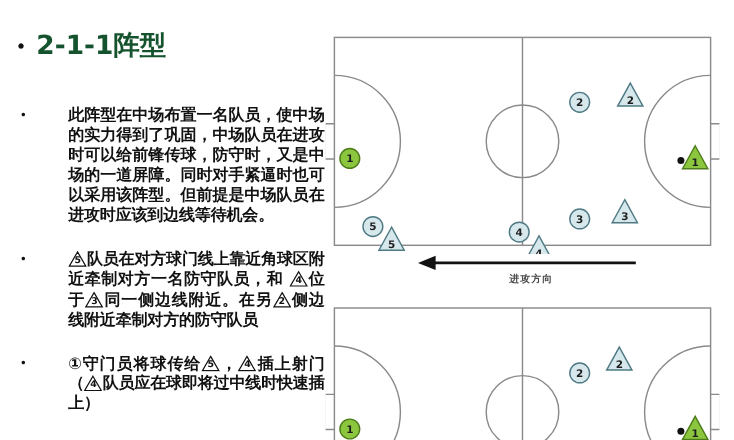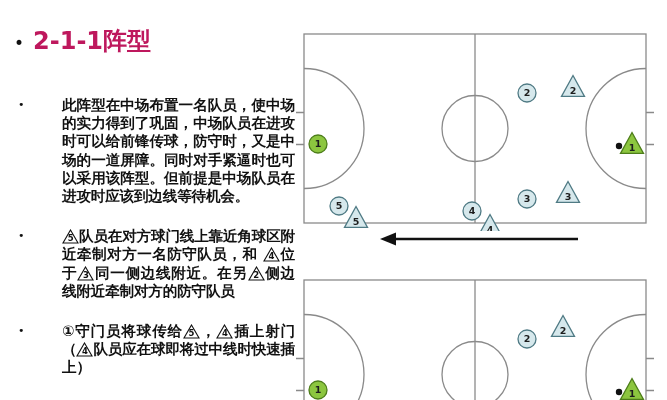--- a/index.html
+++ b/index.html
@@ -16,21 +16,21 @@
     padding:0;box-sizing:border-box;
   }
   .title-row{
     position:absolute;left:14px;top:28px;width:275px;
     display:flex;align-items:flex-start;
   }
   .title-bullet{
     font-size:17px;line-height:1;color:#111;margin-right:9px;margin-top:7px;
   }
   .title-text{
-    font-size:24px;font-weight:700;letter-spacing:0px;color:#be185d;
+    font-size:24px;font-weight:700;letter-spacing:0px;color:#14532d;
     line-height:1.1;white-space:nowrap;
   }
 
   .bullets{
     position:absolute;left:14px;top:96px;width:281px;
   }
   .bullet{
     display:flex;align-items:flex-start;margin-bottom:4px;
   }
   .bullet .dot{
@@ -168,20 +168,21 @@
           <text x="60" y="199.2" text-anchor="middle" font-size="9.5" font-family="&quot;DejaVu Sans&quot;,&quot;Liberation Sans&quot;,sans-serif" font-weight="700" fill="#1d1d1d">5</text>
         </g>
       </svg>
   </div>
 
   <div class="arrow-block">
     <svg width="210" height="18" viewBox="0 0 210 18">
       <line x1="14" y1="9" x2="200" y2="9" stroke="#111111" stroke-width="2.4"></line>
       <polygon points="2,9 18,2.5 18,15.5" fill="#111111"></polygon>
     </svg>
+    <div class="arrow-label">进攻方向</div>
   </div>
 
   <div class="clip-bottom">
     <svg id="pitch-bottom-svg" width="358" height="205" viewBox="0 0 358 205" style="position:absolute;left:6px;top:4px;">
         <rect x="8" y="8" width="342" height="189" fill="#ffffff" stroke="#8a8a8a" stroke-width="1.3"></rect>
         <line x1="179" y1="8" x2="179" y2="197" stroke="#8a8a8a" stroke-width="1.3"></line>
         <circle cx="179" cy="102.5" r="33" fill="none" stroke="#8a8a8a" stroke-width="1.3"></circle>
         <path d="M 8 42.5 A 60 60 0 0 1 8 162.5" fill="none" stroke="#8a8a8a" stroke-width="1.3"></path>
         <path d="M 350 42.5 A 60 60 0 0 0 350 162.5" fill="none" stroke="#8a8a8a" stroke-width="1.3"></path>
         <path d="M 8 86.5 L -1 86.5 L -1 118.5 L 8 118.5" fill="none" stroke="#8a8a8a" stroke-width="1.3"></path>

